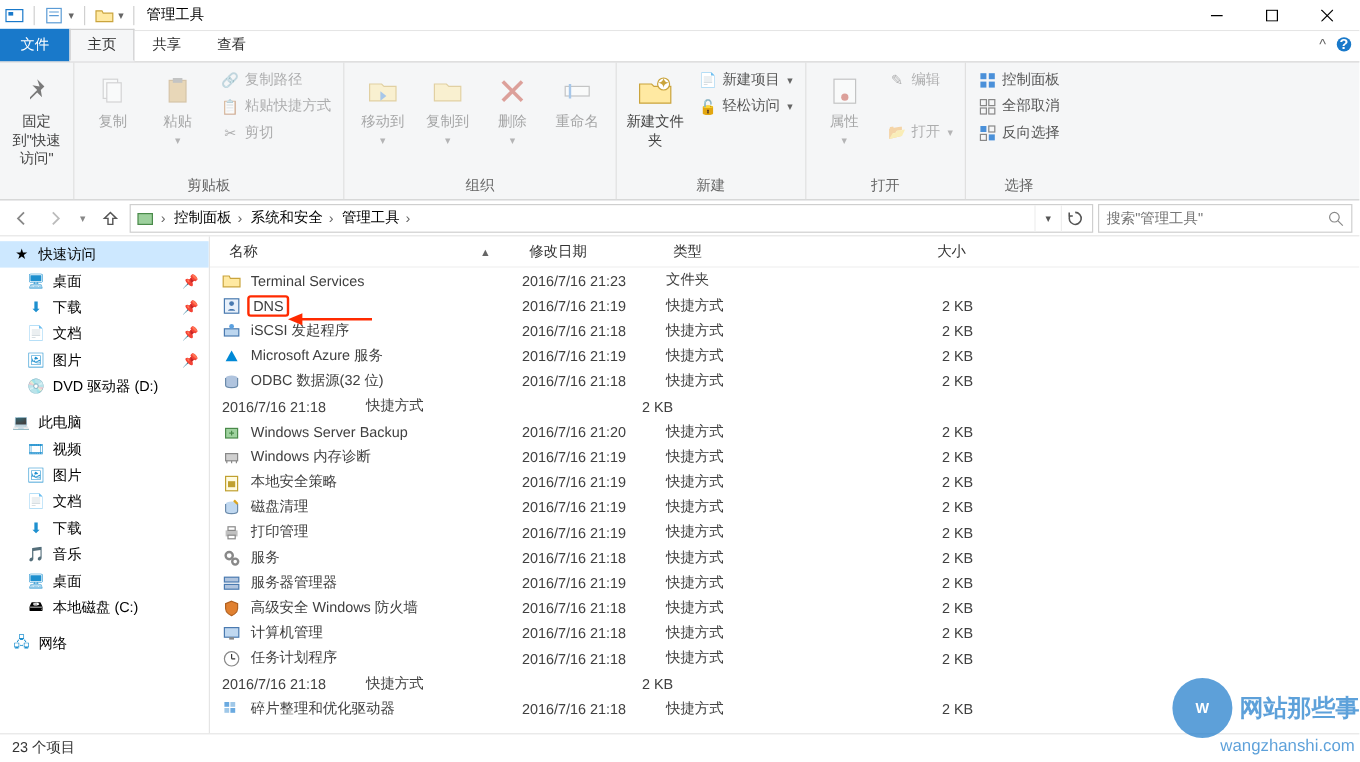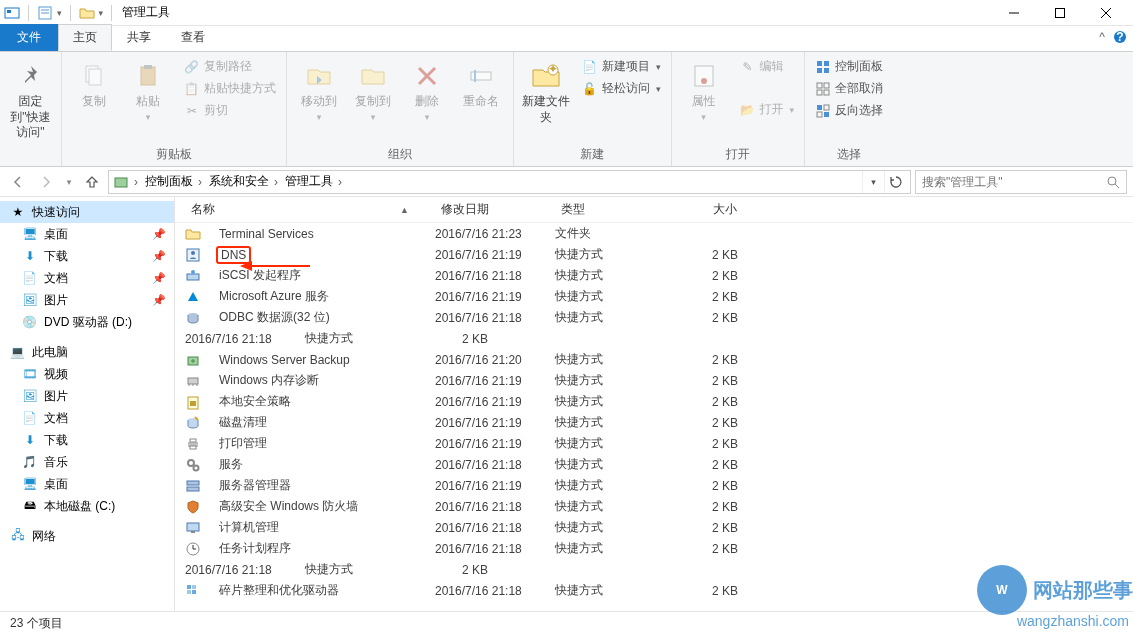--- a/index.html
+++ b/index.html
@@ -40,24 +40,24 @@
 .nav{width:175px;border-right:1px solid #e5e5e5;overflow:auto;padding-top:4px;}
 .navitem{display:flex;align-items:center;height:22px;padding-left:22px;gap:6px;color:#000;position:relative;}
 .navitem .pin{position:absolute;right:8px;color:#666;font-size:11px;}
 .navitem.selected{background:#cde8ff;}
 .navitem .nico{width:16px;height:16px;display:inline-flex;align-items:center;justify-content:center;}
 .navitem.hdr{padding-left:10px;}
 .navspace{height:8px;}
 .files{flex:1;overflow:auto;}
 .cols{display:flex;height:26px;align-items:center;border-bottom:1px solid #f0f0f0;color:#333;padding-left:10px;}
 .cols .c{padding:0 6px;}
-.c-name{width:250px;display:flex;align-items:center;gap:12px;}
+.c-name{width:250px;display:flex;align-items:center;gap:2px;}
 .c-date{width:120px;}
 .c-type{width:120px;}
-.c-size{width:100px;text-align:center;}
+.c-size{width:100px;text-align:right;margin-left:36px;}
 .sort-ind{font-size:9px;color:#666;margin-left:auto;margin-right:20px;}
 .row{display:flex;height:21px;align-items:center;padding-left:10px;color:#404040;}
 .row.highlight .nm{border:2px solid #ff2a00;border-radius:3px;padding:0 3px;margin-left:-3px;}
 .row .fico{width:16px;height:16px;margin-right:6px;display:inline-flex;align-items:center;justify-content:center;}
 .arrow-annot{position:absolute;color:#ff2a00;font-size:18px;font-weight:bold;}
 .status{height:24px;border-top:1px solid #e5e5e5;display:flex;align-items:center;padding:0 10px;color:#333;}
 svg{display:block;}
 .watermark{position:absolute;right:0;bottom:20px;opacity:0.7;display:flex;align-items:center;gap:6px;}
 .watermark .wcircle{width:50px;height:50px;border-radius:50%;background:#1979ca;color:#fff;display:flex;align-items:center;justify-content:center;font-size:28px;font-weight:bold;}
 .watermark .wtext{color:#1979ca;font-size:20px;font-weight:bold;}

